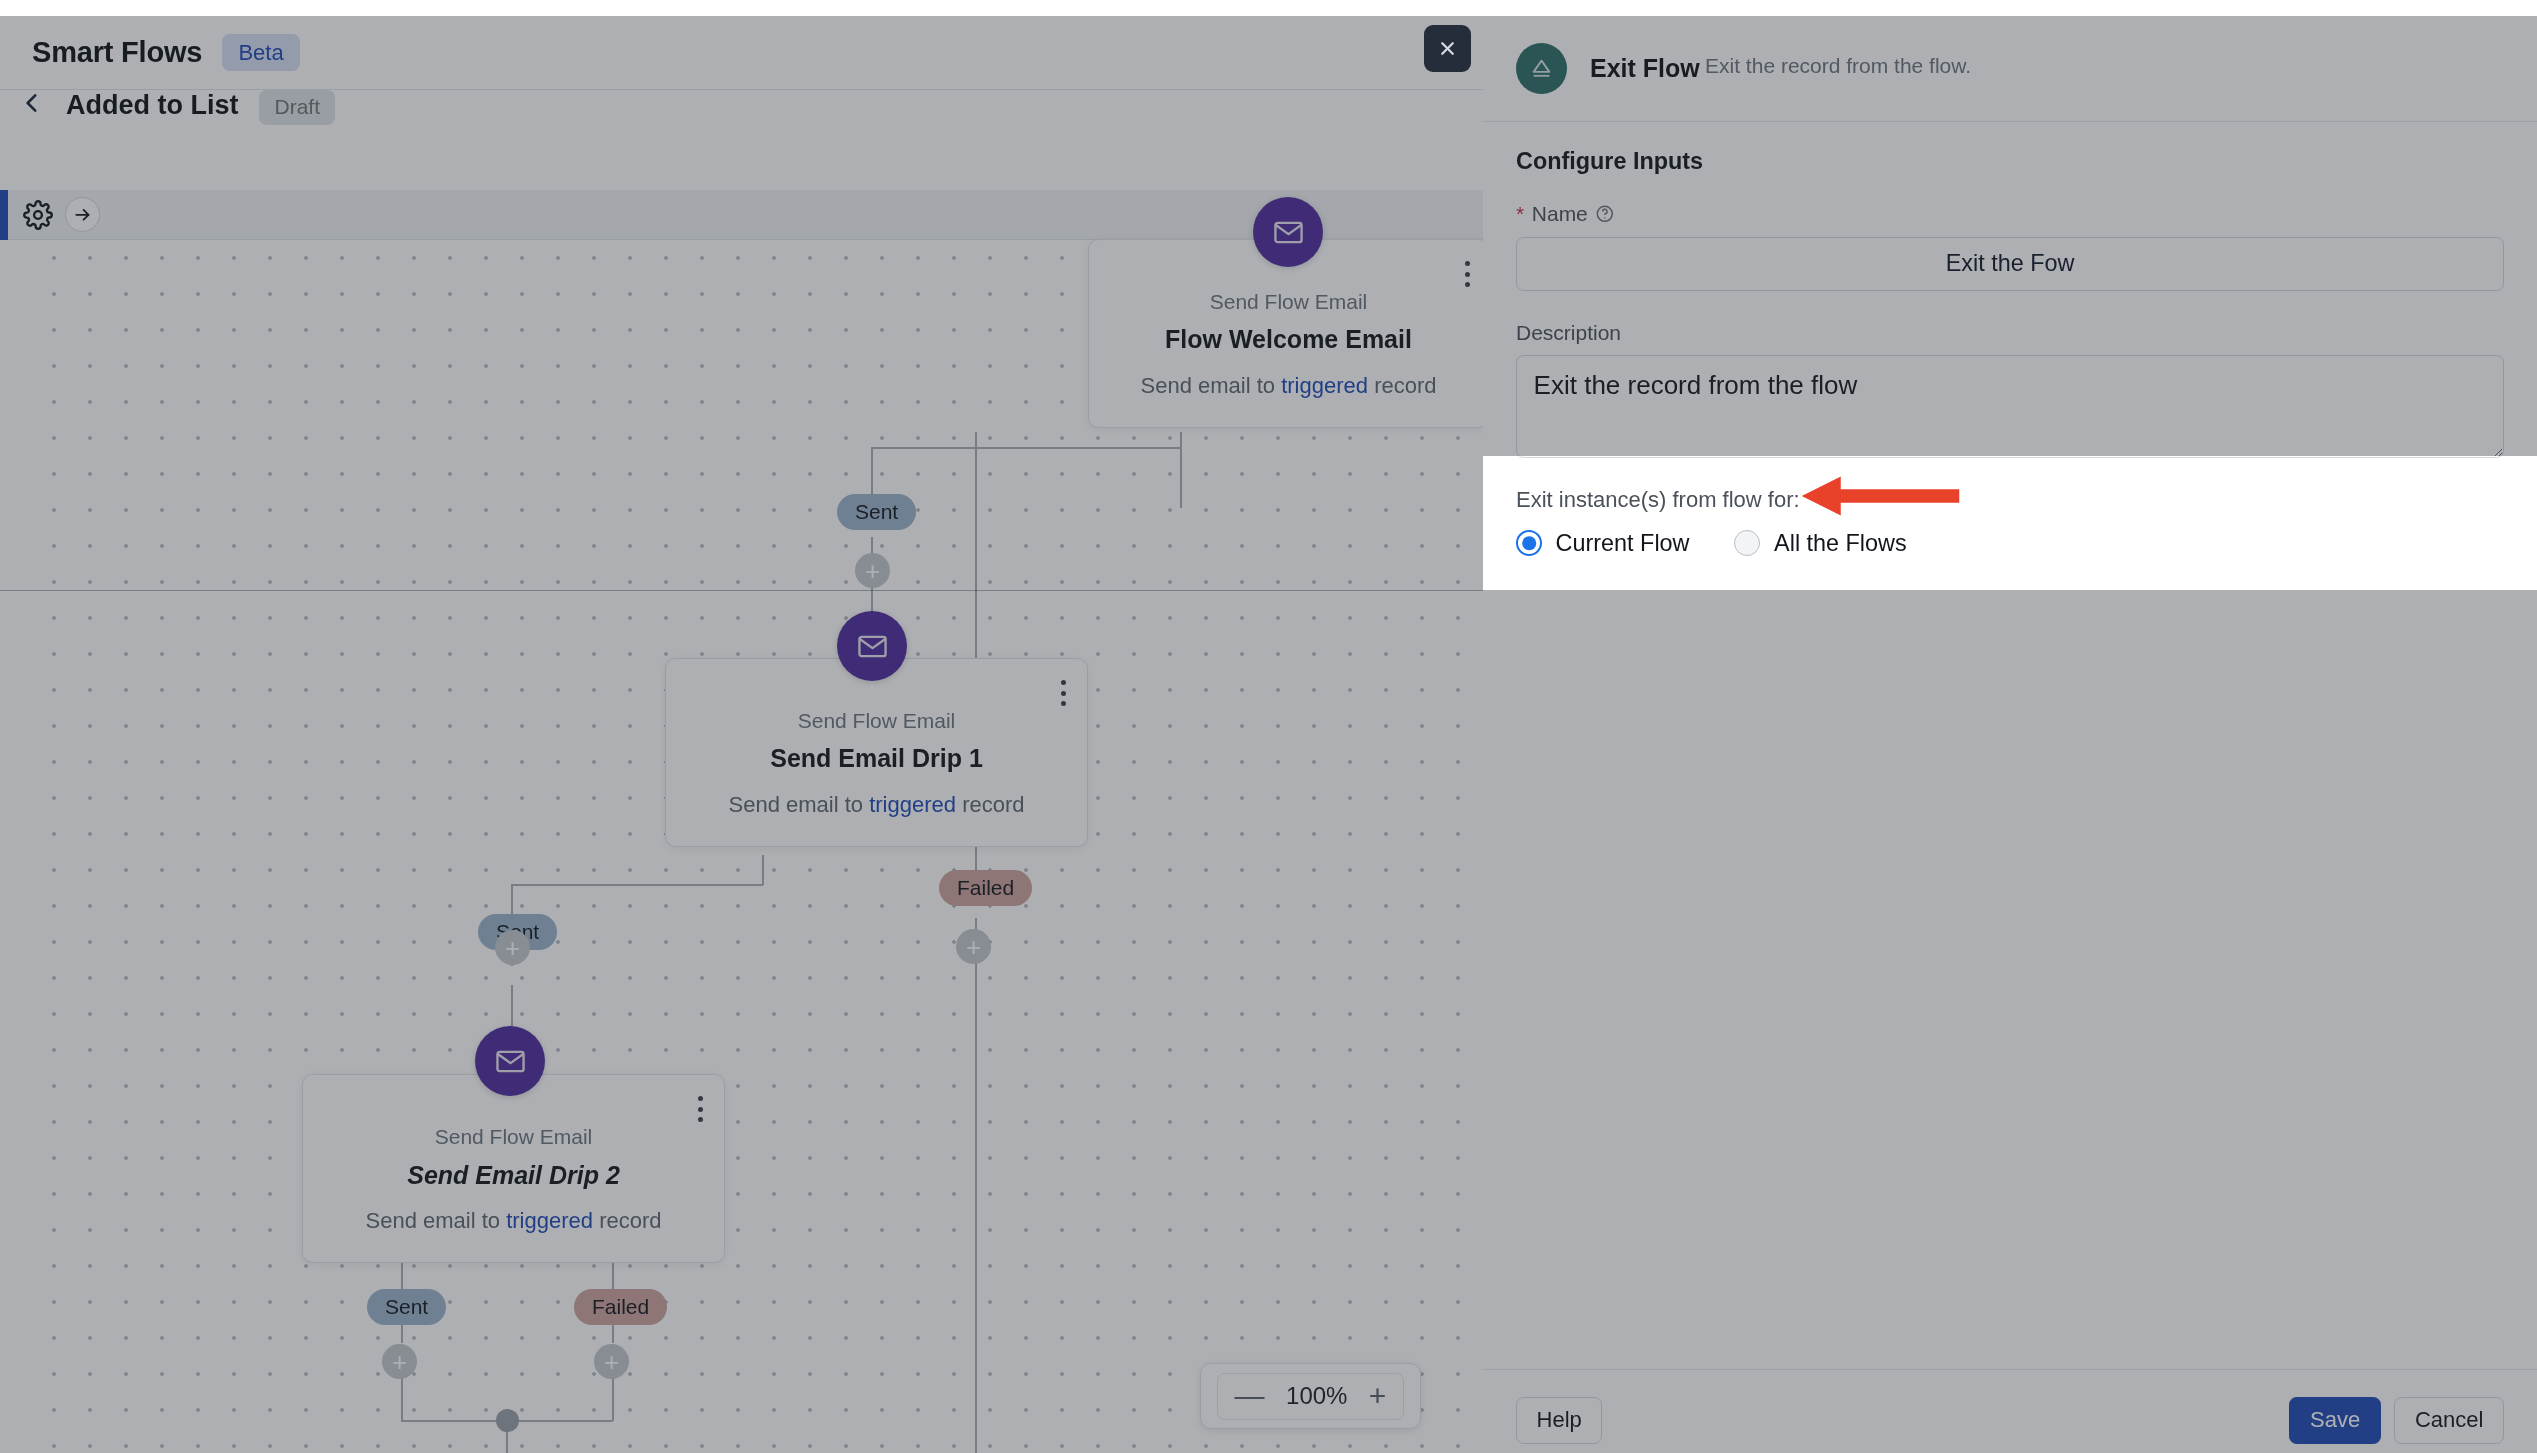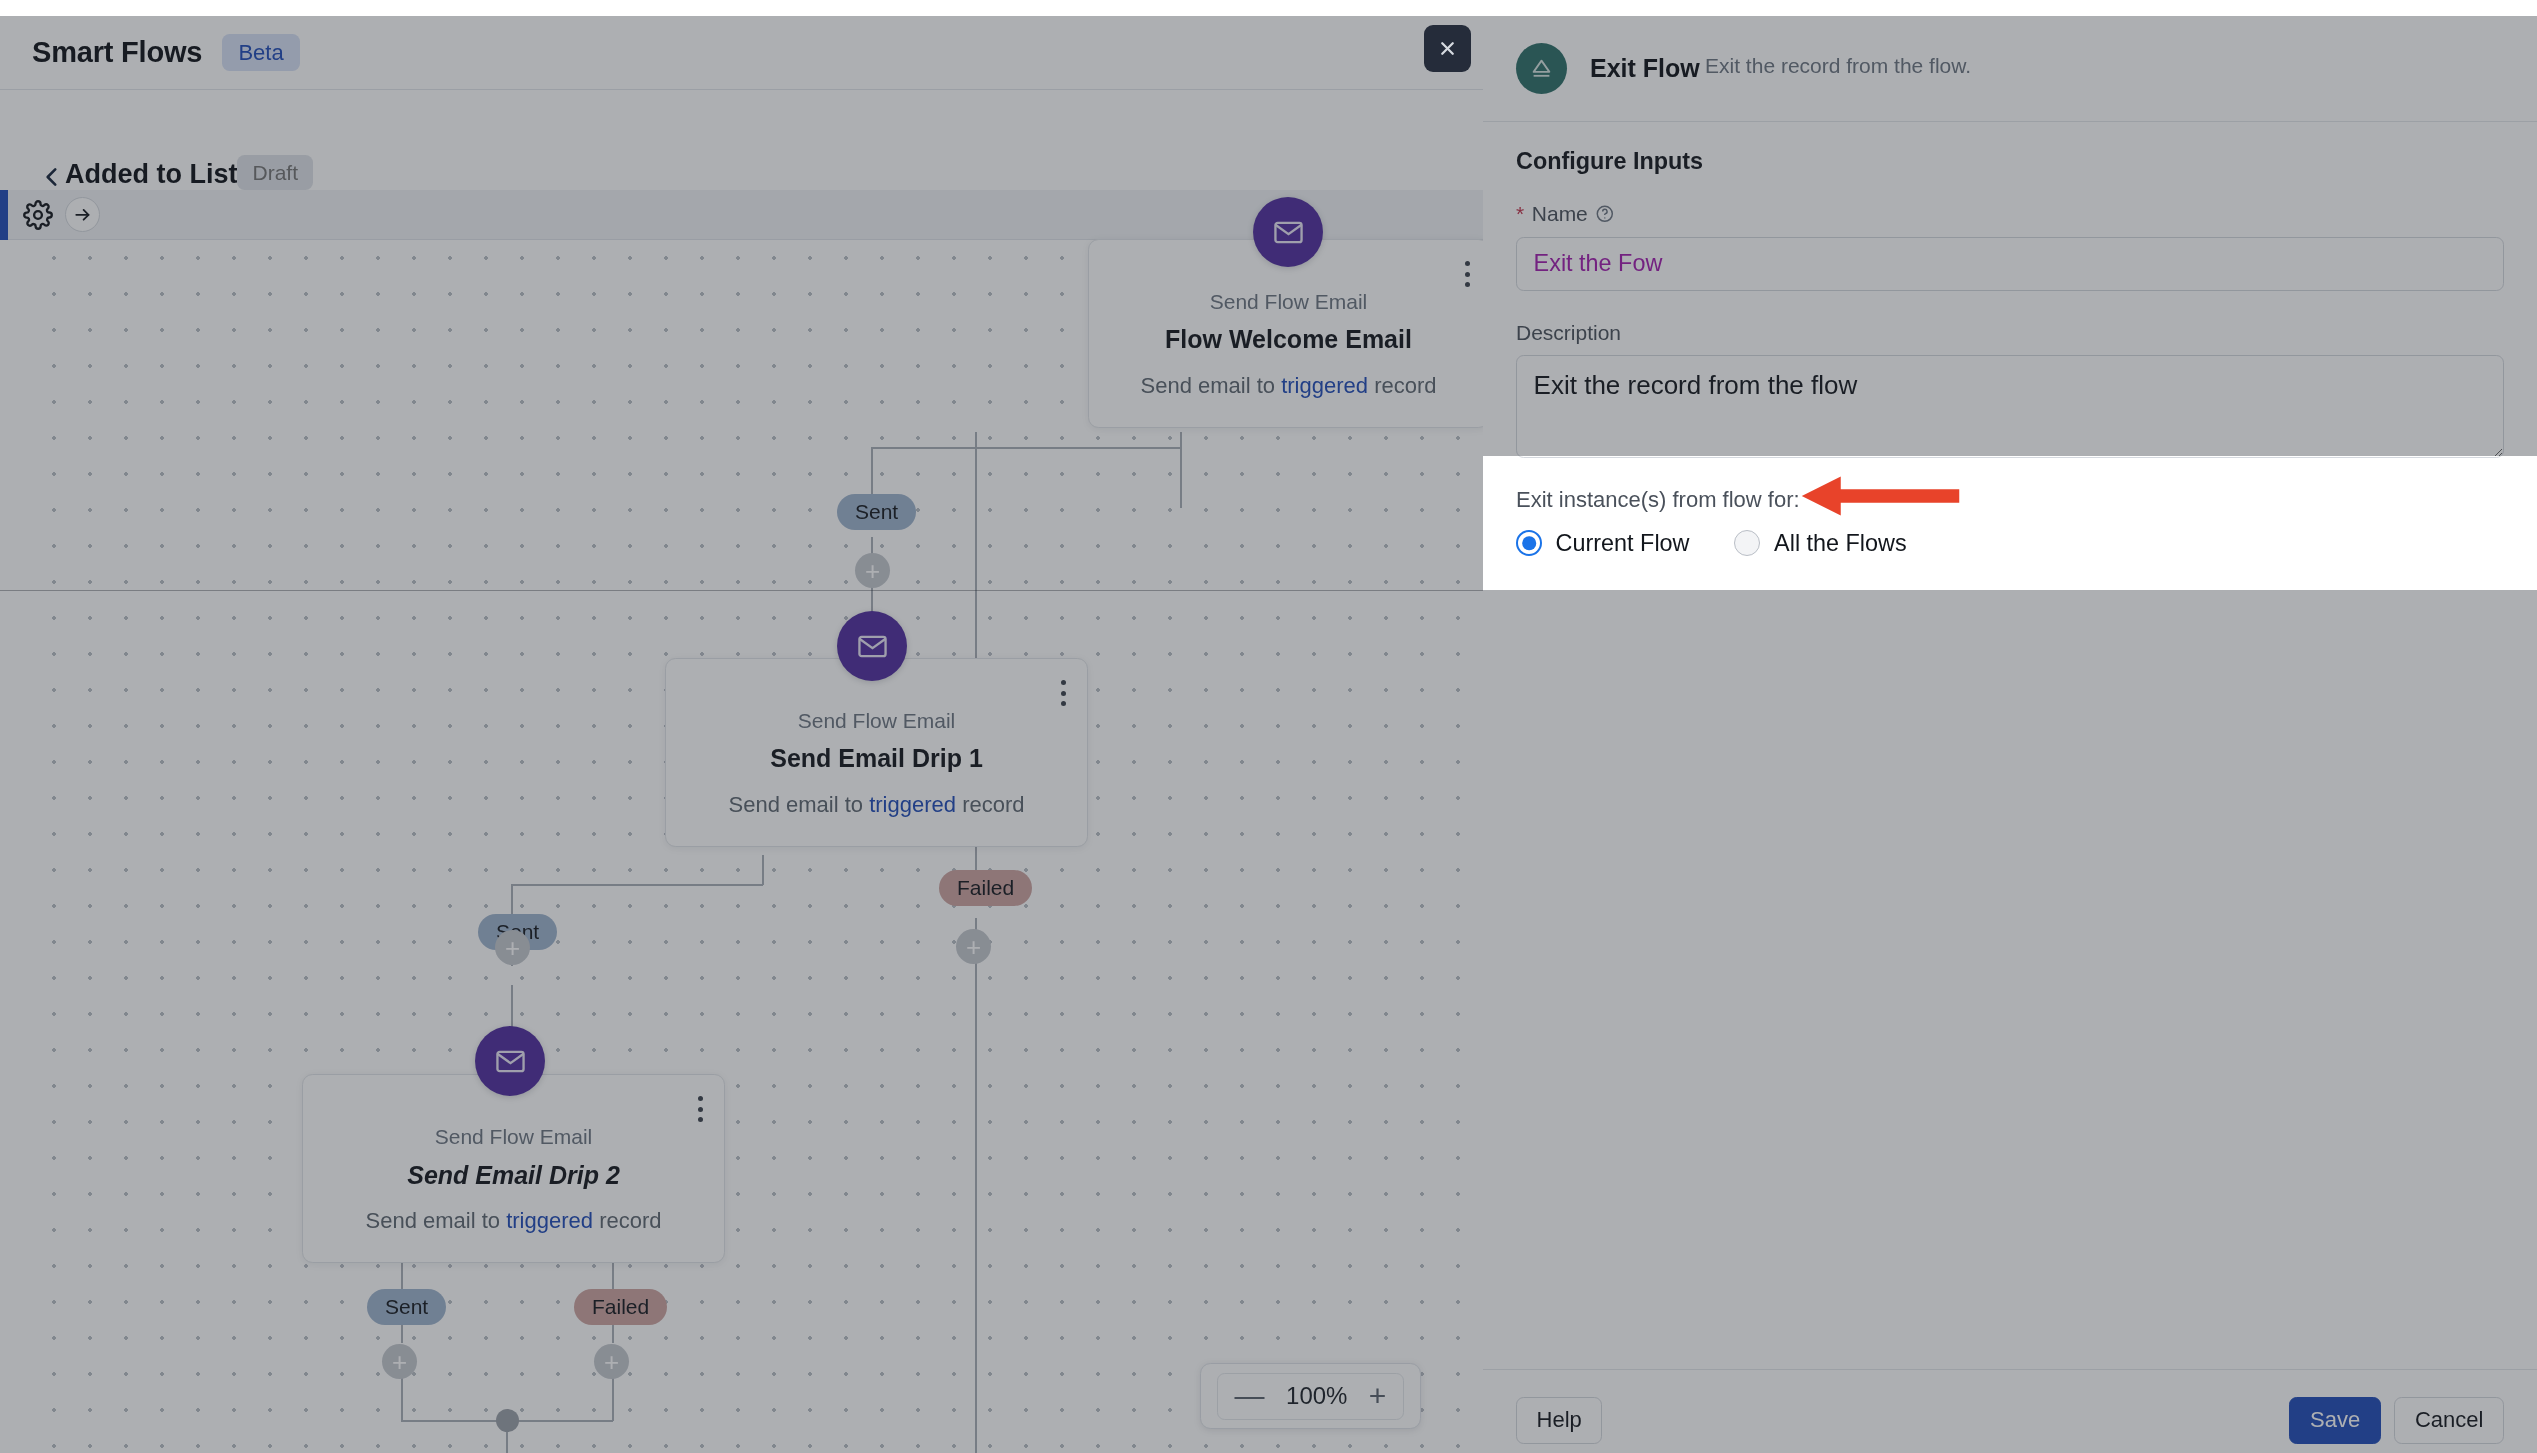--- a/index.html
+++ b/index.html
@@ -20,21 +20,21 @@
     background: #ffffff; border-bottom: 1.5px solid #e3e6ea;
     display: flex; align-items: center; padding-left: 32px; gap: 19.6px;
   }
   .app-title { font-size: 29px; font-weight: bold; color: #0d1117; letter-spacing: -0.2px; }
   .beta-badge {
     background: #d7e1f5; color: #1f4bb8; font-size: 22px;
     padding: 5.3px 16.6px; border-radius: 7.6px; font-weight: normal;
   }
   .subbar {
     position: absolute; left: 0; top: 74px; width: 1483px; height: 100px;
-    background: #ffffff; display: flex; align-items: flex-end; padding-left: 39px; 
+    background: #ffffff; display: flex; align-items: flex-start; padding-left: 19px; gap: 21px;
   }
   .back-chev { width: 26px; height: 26px; color: #16243b; display: block; }
   .flow-name { font-size: 27px; font-weight: bold; color: #0d1117; }
   .draft-badge {
     background: #dfe3e8; color: #737373; font-size: 21px;
     padding: 5.3px 15px; border-radius: 7.6px;
   }
 
   
   .toolbar {
@@ -162,22 +162,22 @@
   .panel-sub { font-size: 21px; color: #6b7480; }
 
   .panel-body { flex: 1 1 auto; padding: 0; overflow: hidden; position: relative; }
   .panel-section { padding: 26px 33px 0 33px; }
   .section-title { font-size: 23.4px; font-weight: bold; color: #12161c; margin-bottom: 27px; }
   .field-label { font-size: 21px; color: #4a515b; margin-bottom: 10.6px; display: flex; align-items: center; gap: 7.6px; }
   .req-star { color: #c2344d; font-size: 21px; }
   .help-circle { width: 19.6px; height: 19.6px; display: inline-block; }
   .text-input {
     width: 100%; height: 54px; border: 0.8px solid #d4d8de; border-radius: 7.6px;
-    font-size: 23.4px; color: #a21caf; padding: 0 16.6px;
-    font-family: "Liberation Sans", sans-serif; background: #ffffff; outline: none;
+    font-size: 23.4px; color: #0f172a; padding: 0 16.6px;
+    font-family: "Liberation Sans", sans-serif; background: #ffffff; outline: none; text-align: center;
   }
   .field-gap { height: 30px; }
   .text-area {
     width: 100%; height: 103px; border: 0.8px solid #d4d8de; border-radius: 7.6px;
     font-size: 26px; color: #12161c; padding: 13.6px 16.6px; resize: vertical;
     font-family: "Liberation Sans", sans-serif; background: #ffffff; outline: none;
   }
 
   .radio-block { padding: 26px 33px 30px 33px; background: #ffffff; }
   .radio-q { font-size: 22px; color: #4a515b; margin-bottom: 16.6px; }

